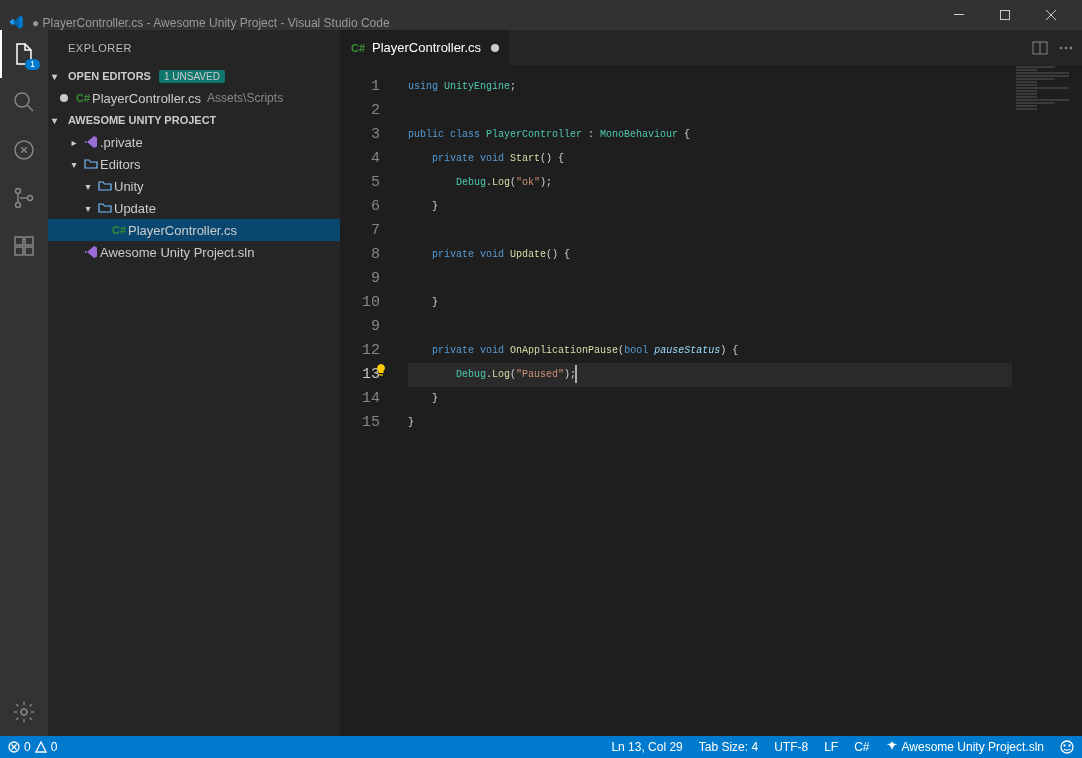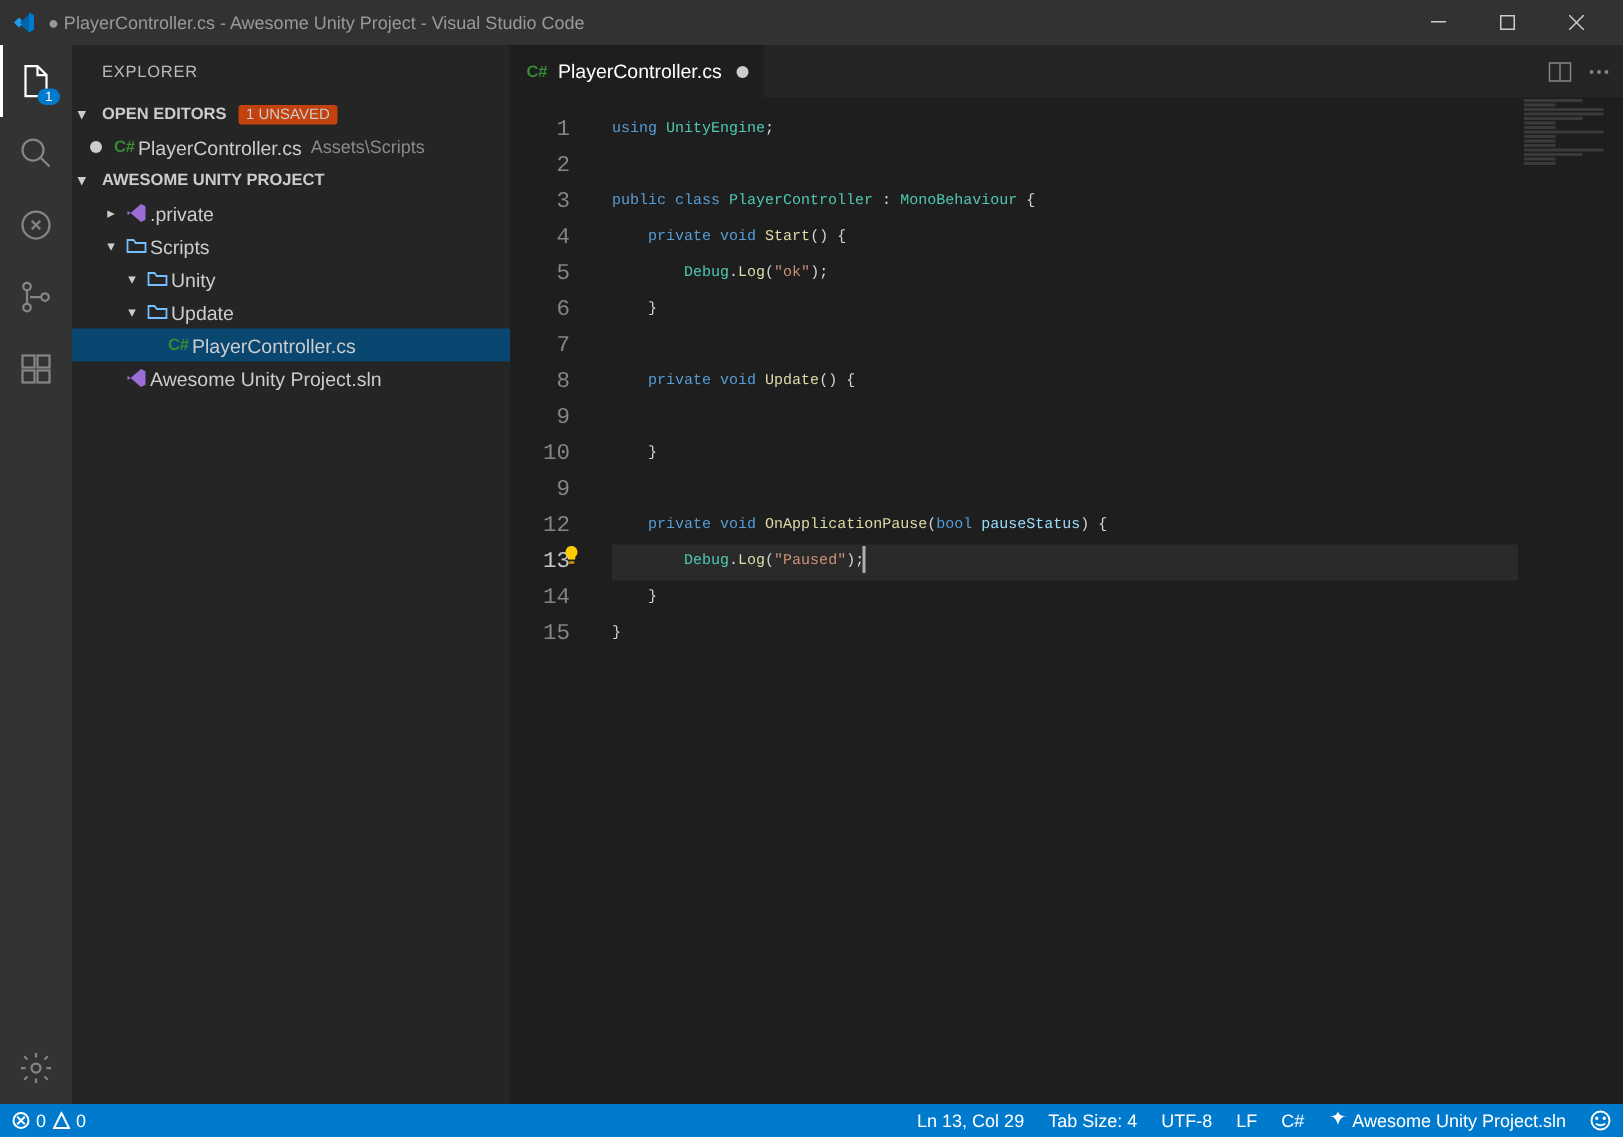--- a/index.html
+++ b/index.html
@@ -11,21 +11,21 @@
   width: 1082px;
   height: 758px;
   overflow: hidden;
   display: flex;
   flex-direction: column;
 }
 .titlebar {
   height: 30px;
   background: #323233;
   display: flex;
-  align-items: center;
+  align-items: flex-end;
   padding: 0 8px;
   -webkit-app-region: drag;
 }
 .titlebar .logo { width: 16px; height: 16px; margin-right: 8px; }
 .titlebar .title { color: #999; font-size: 12px; flex: 0 0 auto; }
 .titlebar .spacer { flex: 1; }
 .titlebar .win-controls { display: flex; gap: 0; }
 .titlebar .win-btn { width: 46px; height: 30px; display: flex; align-items: center; justify-content: center; cursor: pointer; }
 
 .main { flex: 1; display: flex; min-height: 0; }
@@ -90,21 +90,21 @@
   padding: 0 4px;
   font-size: 11px;
   font-weight: bold;
   color: #cccccc;
   text-transform: uppercase;
   cursor: pointer;
   gap: 4px;
 }
 .section-header .chev { width: 12px; font-size: 10px; color: #cccccc; }
 .unsaved-badge {
-  background: #c2410c;
+  background: #0f766e;
   color: #cccccc;
   font-size: 10px;
   padding: 1px 5px;
   border-radius: 2px;
   margin-left: 4px;
   font-weight: normal;
 }
 .tree-row {
   height: 22px;
   display: flex;
@@ -164,21 +164,21 @@
   line-height: 24px;
   white-space: pre;
   position: relative;
 }
 .code .line { height: 24px; }
 .code .line.current { background: #2a2a2a; }
 .kw { color: #569cd6; }
 .type { color: #4ec9b0; }
 .fn { color: #dcdcaa; }
 .str { color: #ce9178; }
-.var { color: #9cdcfe; }
+.var { color: #9cdcfe; font-style: italic; }
 .pl { color: #d4d4d4; }
 .light-bulb {
   position: absolute;
   left: -26px;
   width: 16px; height: 16px;
 }
 .cursor {
   display: inline-block;
   width: 1.5px;
   height: 18px;
@@ -329,21 +329,21 @@
           <span class="label">.private</span>
         </div>
         <div class="tree-row">
           <span class="indent" style="width:20px"></span>
           <span class="chev">▾</span>
           <span class="icon-slot folder-icon">
             <svg width="14" height="14" viewBox="0 0 14 14" fill="none" stroke="currentColor" stroke-width="1.2">
               <path d="M1 3h4l1.5 2H13v6H1z"></path>
             </svg>
           </span>
-          <span class="label">Scripts</span>
+          <span class="label">Editors</span>
         </div>
         <div class="tree-row">
           <span class="indent" style="width:34px"></span>
           <span class="chev">▾</span>
           <span class="icon-slot folder-icon">
             <svg width="14" height="14" viewBox="0 0 14 14" fill="none" stroke="currentColor" stroke-width="1.2">
               <path d="M1 3h4l1.5 2H13v6H1z"></path>
             </svg>
           </span>
           <span class="label">Unity</span>

